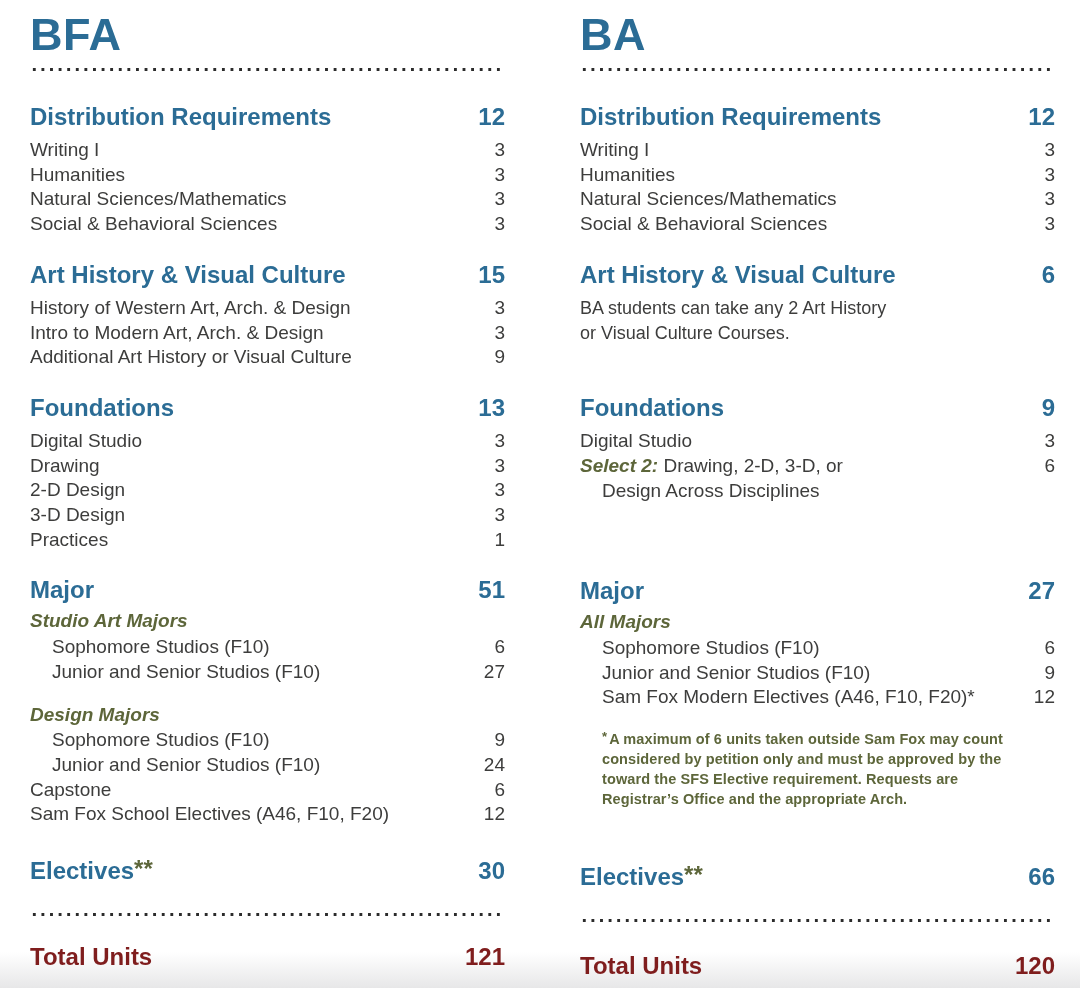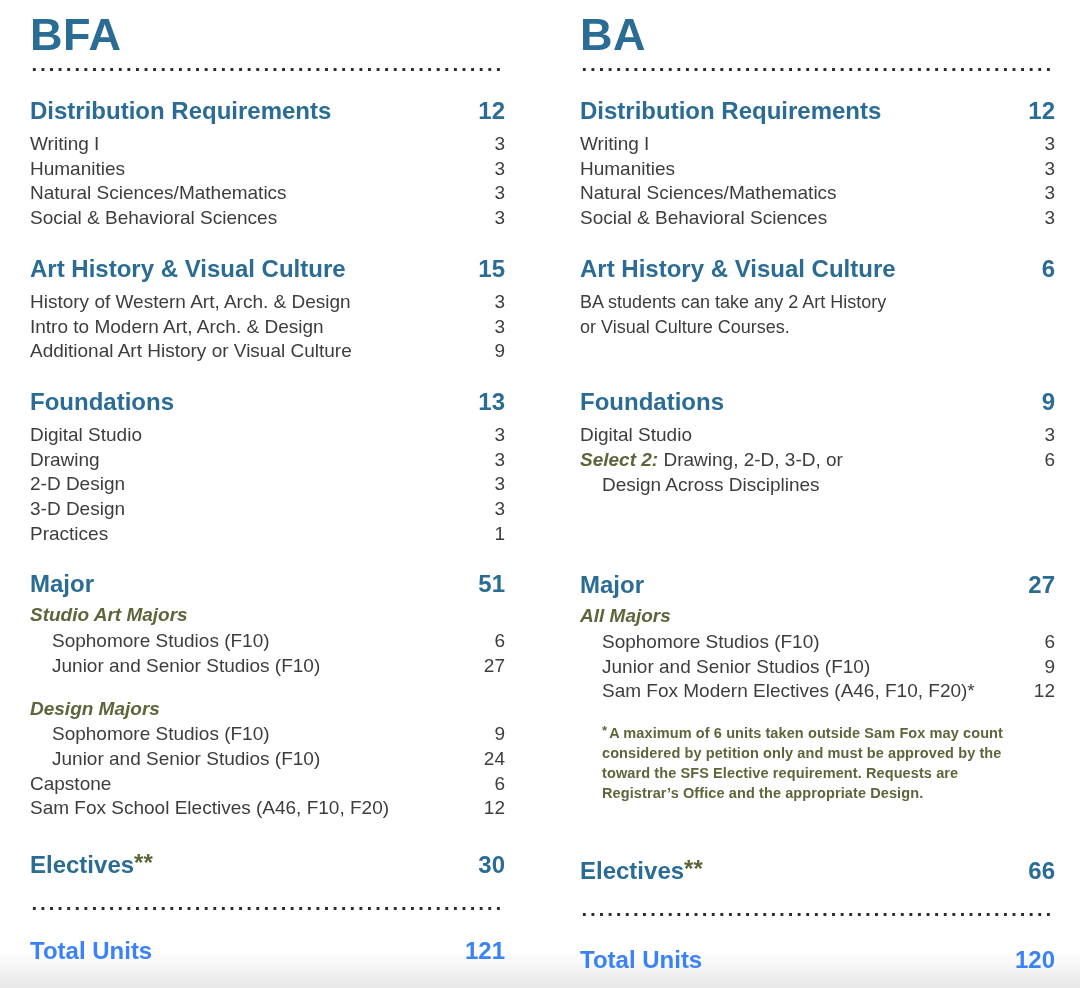--- a/index.html
+++ b/index.html
@@ -29,21 +29,21 @@
     margin-top:11px; height:5px;
     background-image:radial-gradient(circle, #2b2b2b 1.7px, rgba(0,0,0,0) 1.8px);
     background-size:8.6px 5px;
     background-repeat:repeat-x;
     background-position:0 50%;
   }
   .sec-head {
     display:flex; justify-content:space-between; align-items:baseline;
     font-size:24px; line-height:30px; font-weight:700; color:#2b6c95;
   }
-  .sec-dist  { margin-top:24px; }
+  .sec-dist  { margin-top:30px; }
   .sec-ah    { margin-top:23px; }
   .sec-found { margin-top:23px; }
   .sec-major { margin-top:23px; }
   .sec-elect { margin-top:27px; }
   .col-ba .sec-found { margin-top:48px; }
   .col-ba .sec-major { margin-top:73px; }
   .col-ba .sec-elect { margin-top:51px; }
 
   .rows { margin-top:6px; }
   .row {
@@ -74,21 +74,21 @@
   }
   .footnote .fn-line { white-space:nowrap; }
   .fn-marker { font-size:13px; vertical-align:3px; margin-right:2px; }
 
   .stars { color:#5d663a; vertical-align:2px; letter-spacing:0; }
 
   .dotted-bottom { margin-top:26px; }
   .total-row {
     margin-top:25px;
     display:flex; justify-content:space-between; align-items:baseline;
-    font-size:24px; line-height:30px; font-weight:700; color:#3b82f6;
+    font-size:24px; line-height:30px; font-weight:700; color:#7f1d1d;
   }
   .col-ba .total-row { margin-top:28px; }
 </style>
 </head>
 <body>
 
 <div class="page-bottom-fade"></div>
 
 <div class="col col-bfa">
   <div class="program-title">BFA</div>
@@ -306,21 +306,21 @@
         <div class="row indent">
             <span class="lbl">Sam Fox Modern Electives (A46, F10, F20)*</span>
             <span class="val">12</span>
           </div>
       </div>
     </div>
     <div class="footnote">
       <div class="fn-line"><span class="fn-marker">*</span><span>A maximum of 6 units taken outside Sam Fox may count</span></div>
       <div class="fn-line">considered by petition only and must be approved by the</div>
       <div class="fn-line">toward the SFS Elective requirement. Requests are</div>
-      <div class="fn-line">Registrar’s Office and the appropriate Design.</div>
+      <div class="fn-line">Registrar’s Office and the appropriate Arch.</div>
     </div>
   </section>
 
   <section class="sec-elect">
     <div class="sec-head">
       <span><span>Electives</span><span class="stars">**</span></span>
       <span>66</span>
     </div>
   </section>
 

